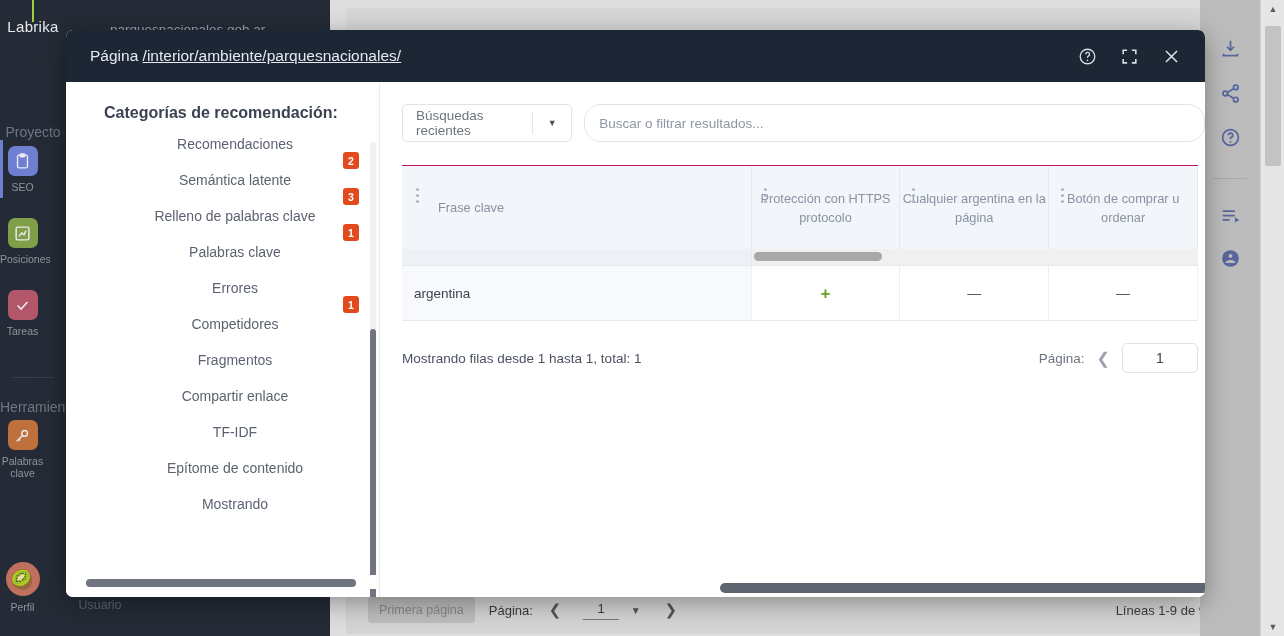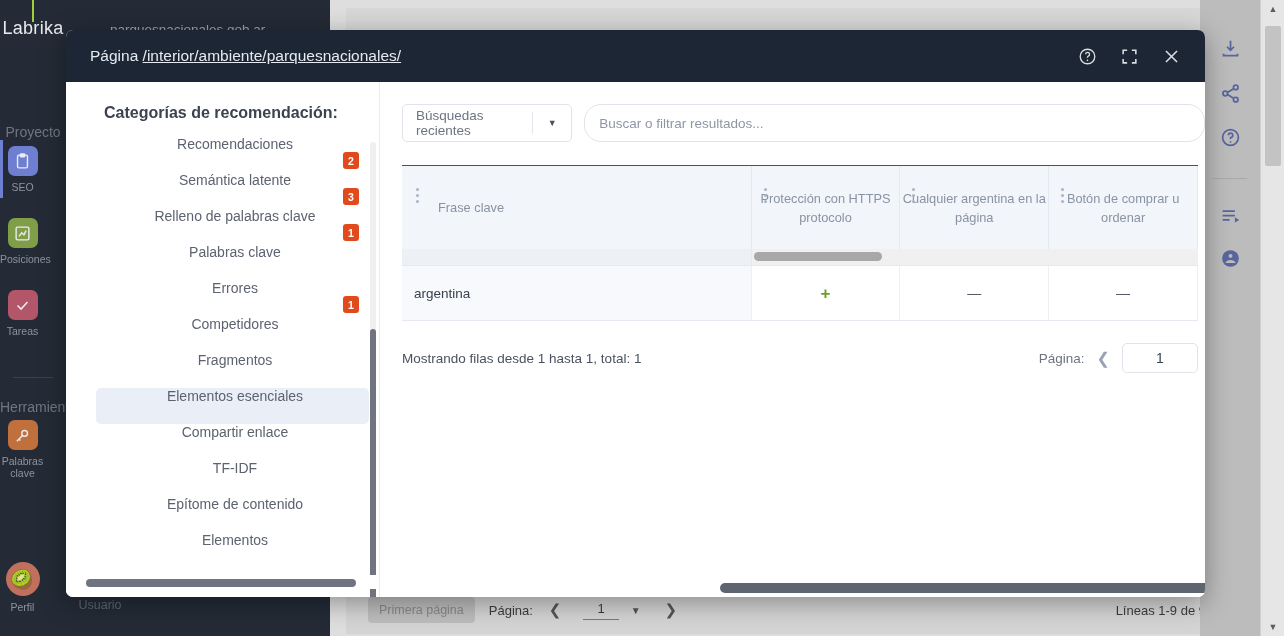--- a/index.html
+++ b/index.html
@@ -11,21 +11,21 @@
   }
   #root { position: relative; width: 1284px; height: 636px; background: #f2f2f2; }
 
   
   .bg-sidebar {
     position: absolute; left: 0; top: 0; width: 66px; height: 636px;
     background: #242b36;
   }
   .brand-logo {
     position: absolute; left: 0; top: 18px; width: 66px;
-    text-align: center; color: #e8eaee; font-size: 18px; letter-spacing: .3px;
+    text-align: center; color: #e8eaee; font-size: 15px; letter-spacing: .3px;
   }
   .brand-accent {
     position: absolute; left: 32px; top: 0px; width: 2px; height: 22px;
     background: #9fcf3a;
   }
   .side-group-label {
     position: absolute; left: 0; width: 66px; text-align: center;
     color: #6f7682; font-size: 14px;
   }
   .side-item { position: absolute; left: 0; width: 45px; text-align: center; }
@@ -419,34 +419,31 @@
           <div class="cat-item">
             <span class="cat-label">Errores</span>
             <span class="cat-badge">1</span>
           </div>
           <div class="cat-item">
             <span class="cat-label">Competidores</span>
           </div>
           <div class="cat-item">
             <span class="cat-label">Fragmentos</span>
           </div>
-          <div class="cat-item active">
-            <span class="cat-label">Elementos esenciales</span>
-          </div>
           <div class="cat-item">
             <span class="cat-label">Compartir enlace</span>
           </div>
           <div class="cat-item">
             <span class="cat-label">TF-IDF</span>
           </div>
           <div class="cat-item">
             <span class="cat-label">Epítome de contenido</span>
           </div>
           <div class="cat-item">
-            <span class="cat-label">Elementos</span>
+            <span class="cat-label">Mostrando</span>
           </div>
         </div>
 
         <div class="cat-vtrack"></div>
         <div class="cat-vscroll"></div>
         <div class="cat-hscroll-track"></div>
         <div class="cat-hscroll"></div>
       </div>
 
       <div class="results-pane">

